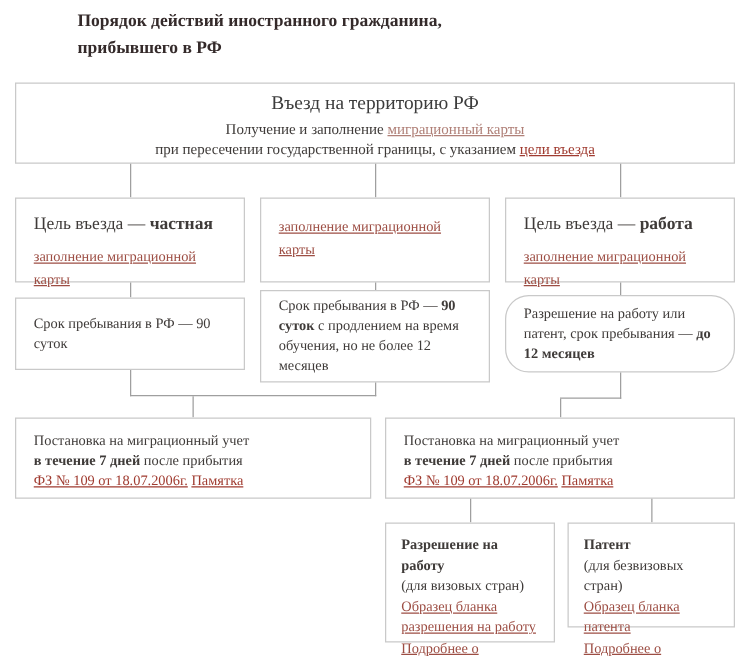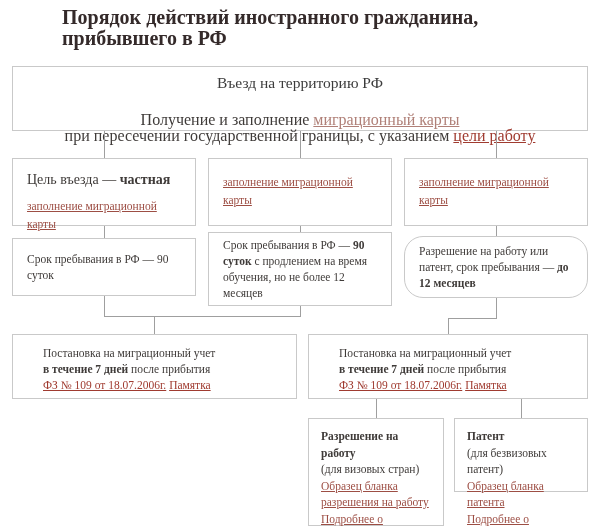--- a/index.html
+++ b/index.html
@@ -7,85 +7,86 @@
     --connector:#9f9f9f; --link:#9d4e44; --link-muted:#b08078; --link-bright:#a03b30;
   }
   html,body{margin:0;padding:0;}
   body{
     width:600px;height:532px;position:relative;background:#ffffff;
     font-family:"Liberation Serif","DejaVu Serif",serif;color:var(--text);
     overflow:hidden;
   }
   .page-title{
     position:absolute;left:62px;top:7px;width:520px;
-    font-size:20px;font-weight:bold;line-height:21px;color:var(--title);
+    font-size:14px;font-weight:bold;line-height:21px;color:var(--title);
   }
   .box{
     position:absolute;background:var(--box-bg);border:1px solid var(--border);
     box-sizing:border-box;
   }
   .line{position:absolute;background:var(--connector);}
   a{cursor:pointer;text-decoration:underline;}
   a.lnk{color:var(--link);}
   a.lnk-muted{color:var(--link-muted);}
   a.lnk-bright{color:var(--link-bright);}
 
   
   .entry{left:12px;top:66px;width:576px;height:65px;text-align:center;font-family:Liberation Serif, serif;}
   .entry-title{font-size:15.5px;color:#3c3c3c;margin-top:7px;}
-  .entry-sub{font-size:16px;line-height:16px;margin-top:20px;}
+  .entry-sub{font-size:12px;line-height:16px;margin-top:3px;}
 
   
   .purpose{top:158px;width:184px;height:68px;padding:13px 12px 0 14px;}
   .purpose-h{font-size:14px;margin-bottom:8px;}
   .purpose-h b{font-weight:bold;}
   .small{font-size:11.5px;line-height:16px;}
 
   
   .duration{width:184px;padding:0 8px 0 14px;display:flex;align-items:center;}
   .duration .small{display:block;}
 
   
-  .reg{top:334px;height:65px;padding:10px 0 0 30px;}
+  .reg{top:334px;height:65px;padding:10px 0 0 14px;}
   .reg .small{line-height:16px;}
 
   
   .permit{top:418px;padding:9px 8px 0 12px;}
   .permit .small{line-height:16.5px;}
   .permit-title{font-weight:bold;font-size:11.5px;line-height:16.5px;}
   .permit a{display:inline;}
 </style>
 </head>
 <body>
 
 <div class="page-title">
   <div>Порядок действий иностранного гражданина,</div>
   <div>прибывшего в РФ</div>
 </div>
 
 <div class="box entry">
   <div class="entry-title">Въезд на территорию РФ</div>
   <div class="entry-sub">
     <span>Получение и заполнение </span><a class="lnk-muted">миграционный карты</a><br>
-    <span>при пересечении государственной границы, с указанием </span><a class="lnk-bright">цели работу</a>
+    <span>при пересечении государственной границы, с указанием </span><a class="lnk-bright">цели въезда</a>
   </div>
 </div>
 
 <div class="line" style="left:104px;top:131px;width:1px;height:27px;"></div>
 <div class="line" style="left:300px;top:131px;width:1px;height:27px;"></div>
 <div class="line" style="left:496px;top:131px;width:1px;height:27px;"></div>
 
 <div class="box purpose" style="left:12px;">
   <div class="purpose-h"><span>Цель въезда — </span><b>частная</b></div>
   <a class="lnk small">заполнение миграционной карты</a>
 </div>
 <div class="box purpose" style="left:208px;">
   <a class="lnk small">заполнение миграционной карты</a>
 </div>
 <div class="box purpose" style="left:404px;">
+  <div class="purpose-h"><span>Цель въезда — </span><b>работа</b></div>
   <a class="lnk small">заполнение миграционной карты</a>
 </div>
 
 <div class="line" style="left:104px;top:226px;width:1px;height:12px;"></div>
 <div class="line" style="left:300px;top:226px;width:1px;height:6px;"></div>
 <div class="line" style="left:496px;top:226px;width:1px;height:10px;"></div>
 
 <div class="box duration" style="left:12px;top:238px;height:58px;">
   <span class="small"><span>Срок пребывания в РФ — 90 суток</span><b></b><span></span></span>
 </div>
@@ -118,28 +119,28 @@
   <div class="small"><b>в течение 7 дней</b><span> после прибытия</span></div>
   <div class="small">
     <a class="lnk-bright">ФЗ № 109 от 18.07.2006г.</a>
     <a class="lnk-bright">Памятка</a>
   </div>
 </div>
 
 <div class="line" style="left:376px;top:399px;width:1px;height:19px;"></div>
 <div class="line" style="left:521px;top:399px;width:1px;height:19px;"></div>
 
-<div class="box permit" style="left:308px;width:136px;height:108px;">
+<div class="box permit" style="left:308px;width:136px;height:96px;">
   <div class="permit-title">Разрешение на работу</div>
   <div class="small">(для визовых стран)</div>
   <div class="small">
     <a class="lnk">Образец бланка разрешения на работу</a><br>
     <a class="lnk">Подробнее о получении разрешения на работу</a>
   </div>
 </div>
-<div class="box permit" style="left:454px;width:134px;height:74px;">
+<div class="box permit" style="left:454px;width:134px;height:84px;">
   <div class="permit-title">Патент</div>
-  <div class="small">(для безвизовых патент)</div>
+  <div class="small">(для безвизовых стран)</div>
   <div class="small">
     <a class="lnk">Образец бланка патента</a><br>
     <a class="lnk">Подробнее о получении патента</a>
   </div>
 </div>
 
 </body></html>

